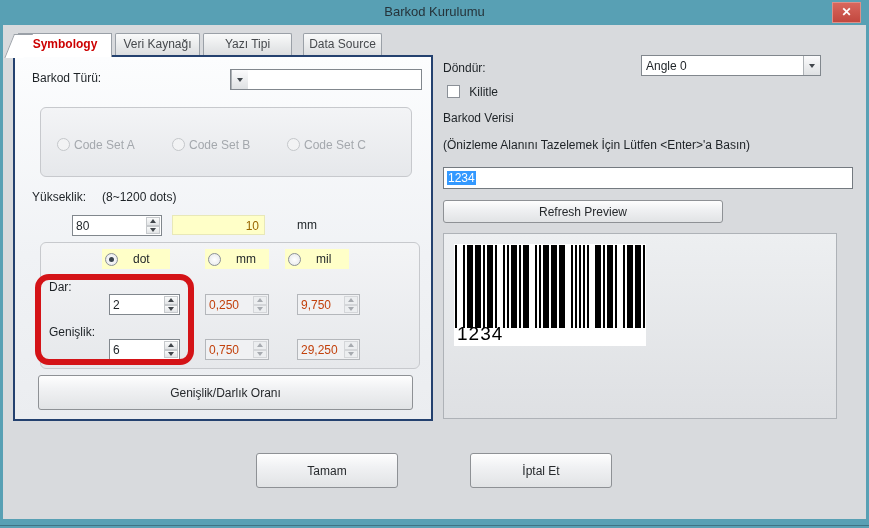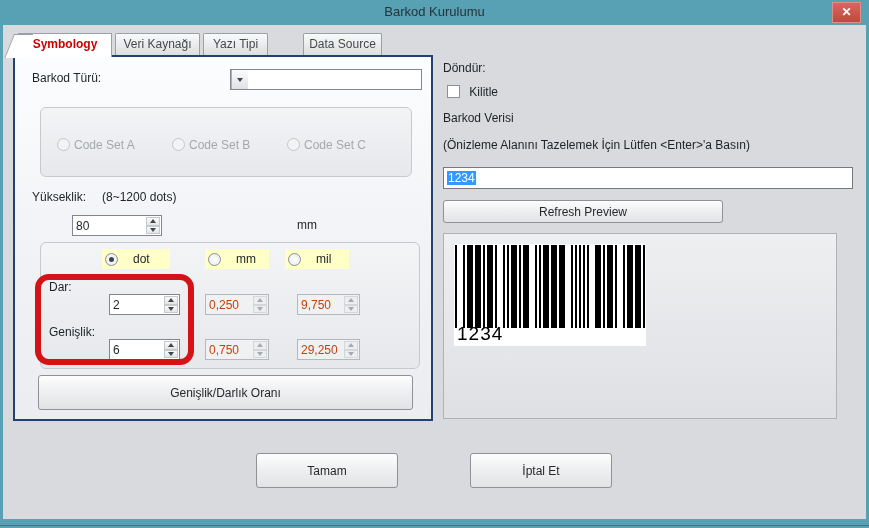--- a/index.html
+++ b/index.html
@@ -135,21 +135,21 @@
     <div class="title">Barkod Kurulumu</div>
     <div class="close-btn">
       <span>✕</span>
     </div>
   </div>
 
   <div class="client">
 
     <div class="tab" style="left:112px;width:85px;"><span>Veri Kaynağı</span></div>
     <div class="tab active" style="left:15px;width:94px;"><span>Symbology</span></div>
-    <div class="tab" style="left:200px;width:65px;"><span>Yazı Tipi</span></div>
+    <div class="tab" style="left:200px;width:89px;"><span>Yazı Tipi</span></div>
     <div class="tab" style="left:268px;width:79px;margin-left:32px;"><span>Data Source</span></div>
 
     <div class="left-panel">
       <span class="lbl" style="left:17px;top:14px;">Barkod Türü:</span>
       <div class="combo" style="left:215px;top:12px;width:192px;">
         <span class="combo-btn">
             <i class="tri-down"></i>
           </span>
       </div>
 
@@ -171,20 +171,21 @@
         <span class="spin-val">80</span>
         <span class="spin-btns">
           <span class="spin-btn">
               <i class="tri-up"></i>
             </span>
           <span class="spin-btn">
               <i class="tri-down"></i>
             </span>
         </span>
       </div>
+      <div class="yfield" style="left:157px;top:158px;width:93px;">10</div>
       <span class="lbl" style="left:282px;top:161px;">mm</span>
 
       <div class="groupbox" style="left:25px;top:185px;width:380px;height:127px;"></div>
 
       <div class="unit-chip" style="left:87px;top:192px;width:68px;">
         <span class="radio checked"></span>
           <span class="rlbl">dot</span>
       </div>
       <div class="unit-chip" style="left:190px;top:192px;width:64px;">
         <span class="radio"></span>
@@ -266,20 +267,26 @@
       </div>
 
       <div class="btn" style="left:23px;top:318px;width:375px;height:35px;">
         <span>Genişlik/Darlık Oranı</span>
       </div>
 
       <div class="annotation"></div>
     </div>
 
     <span class="lbl" style="position:absolute;left:440px;top:36px;">Döndür:</span>
+    <div class="combo" style="left:638px;top:30px;width:180px;">
+      <span class="combo-val">Angle 0</span>
+      <span class="combo-btn">
+          <i class="tri-down"></i>
+        </span>
+    </div>
 
     <div style="position:absolute;left:444px;top:59px;">
       <span class="checkbox"></span>
       <span style="margin-left:6px;vertical-align:middle;">Kilitle</span>
     </div>
 
     <span class="lbl" style="position:absolute;left:440px;top:86px;">Barkod Verisi</span>
     <span class="lbl" style="position:absolute;left:440px;top:113px;">(Önizleme Alanını Tazelemek İçin Lütfen &lt;Enter&gt;'a Basın)</span>
 
     <div class="text-input" style="left:440px;top:142px;width:410px;">

